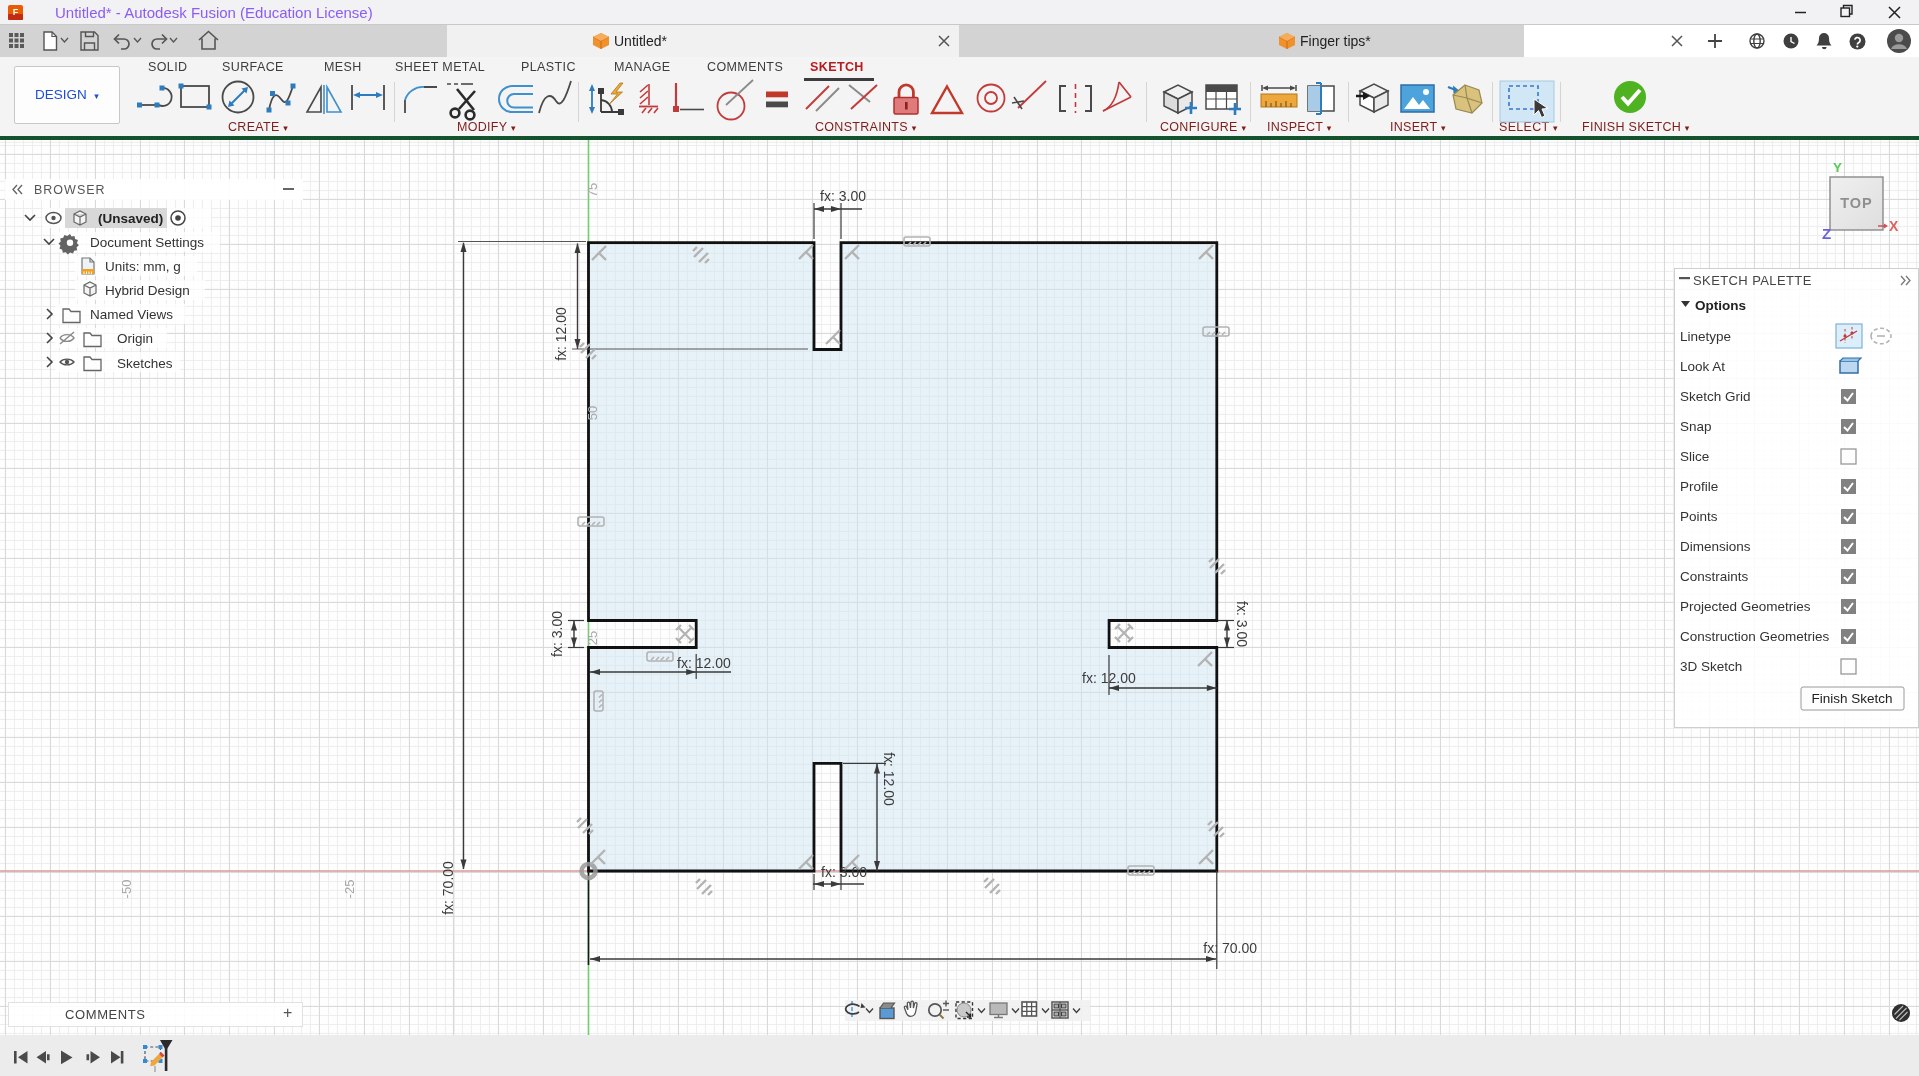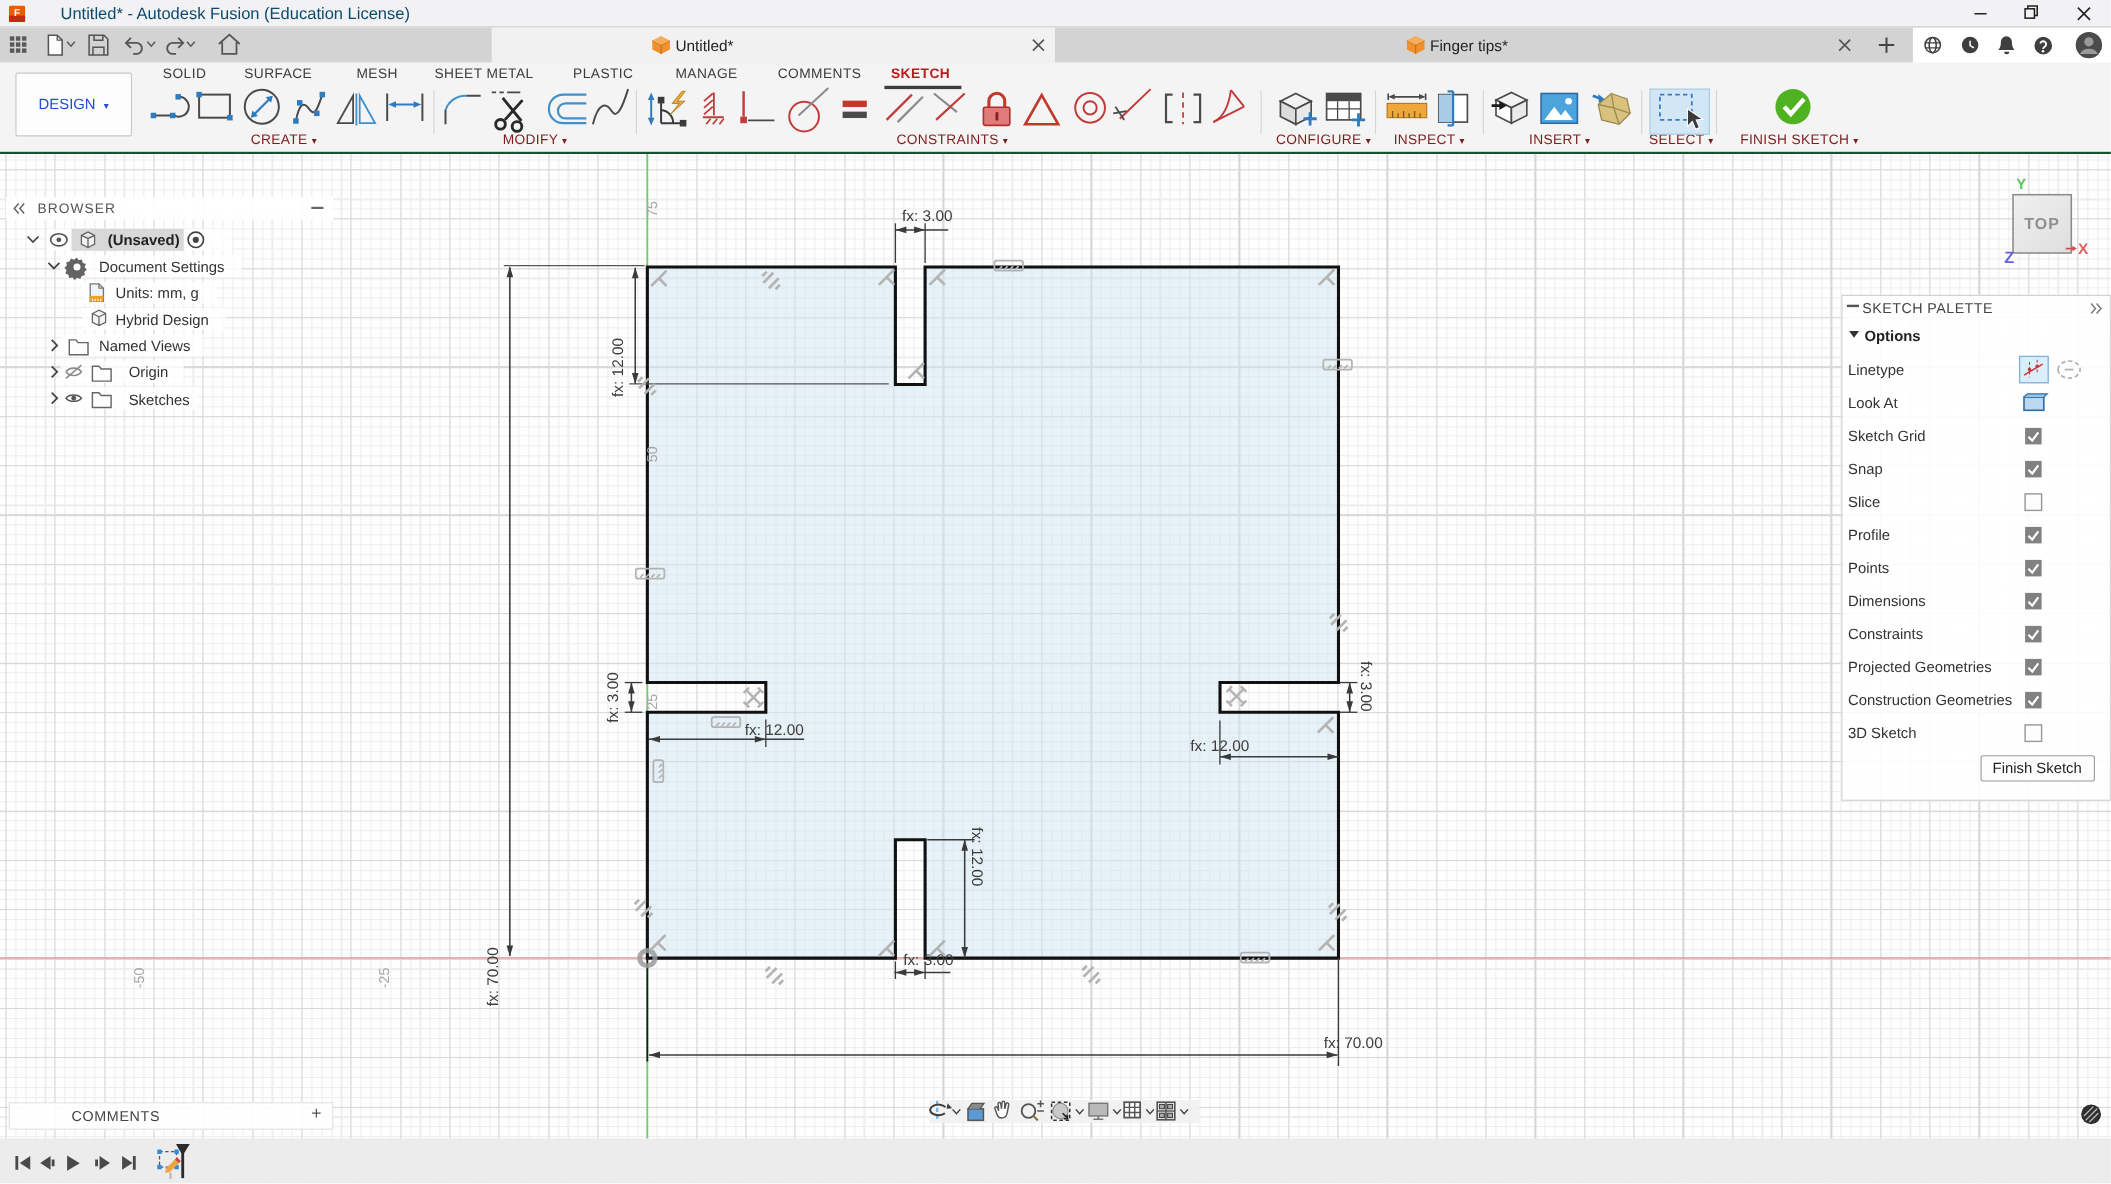--- a/index.html
+++ b/index.html
@@ -2,28 +2,28 @@
 <html><head>
 <meta charset="utf-8">
 <style>
   * { margin:0; padding:0; box-sizing:border-box; }
   html,body { width:1919px; height:1076px; overflow:hidden; font-family:"Liberation Sans", sans-serif; }
   .abs { position:absolute; }
   #app { position:relative; width:1919px; height:1076px; background:#fff; }
 
   
   #titlebar { position:absolute; left:0; top:0; width:1919px; height:25px; background:#f2f2f4; border-bottom:1px solid #c9c9c9; }
-  #titlebar .ttext { position:absolute; left:55px; top:4px; font-size:15px; color:#0c4a6e; }
+  #titlebar .ttext { position:absolute; left:55px; top:4px; font-size:15px; color:#8b5cf6; }
 
   
-  #tabbar { position:absolute; left:0; top:25px; width:1739px; height:32px; background:#d3d3d3;text-decoration:underline; }
+  #tabbar { position:absolute; left:0; top:25px; width:1524px; height:32px; background:#d3d3d3;text-decoration:underline; }
   #activetab { position:absolute; left:447px; top:0; width:512px; height:32px; background:#f1f1f1; }
 
   
-  #ribbon { position:absolute; left:0; top:57px; width:1919px; height:83px; background:#f4f4f4; border-bottom:2px solid #14532d; }
+  #ribbon { position:absolute; left:0; top:57px; width:1919px; height:83px; background:#f4f4f4; border-bottom:4px solid #14532d; }
   .rtab { position:absolute; top:3px; font-size:12.5px; color:#3c3c3c; letter-spacing:0.4px; }
   .glabel { position:absolute; top:63px; font-size:12.5px; color:#7f1d1d; letter-spacing:0.3px; white-space:nowrap; }
   .gsep { position:absolute; top:25px; width:1px; height:40px; background:#d4d4d4; }
   #designbtn { position:absolute; left:14px; top:9px; width:106px; height:58px; background:#fdfdfd; border:1px solid #c8c8c8; border-radius:2px; text-align:center; line-height:56px; font-size:13.5px; color:#1d4ed8; }
 
   
   #canvas { position:absolute; left:0; top:140px; width:1919px; height:936px; background:#fefefe;
     background-image:
       repeating-linear-gradient(to right, #d8d8d8 0 1px, transparent 1px 44.85px),
       repeating-linear-gradient(to bottom, #d8d8d8 0 1px, transparent 1px 44.85px),

